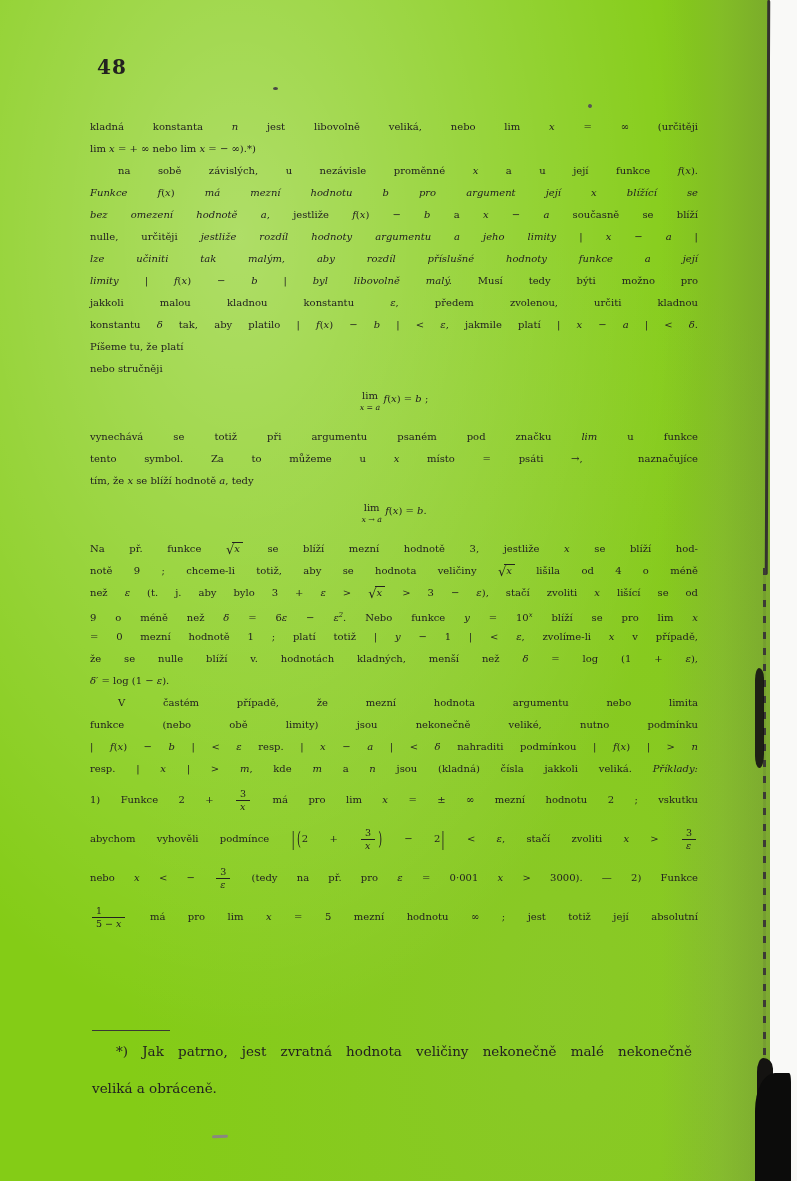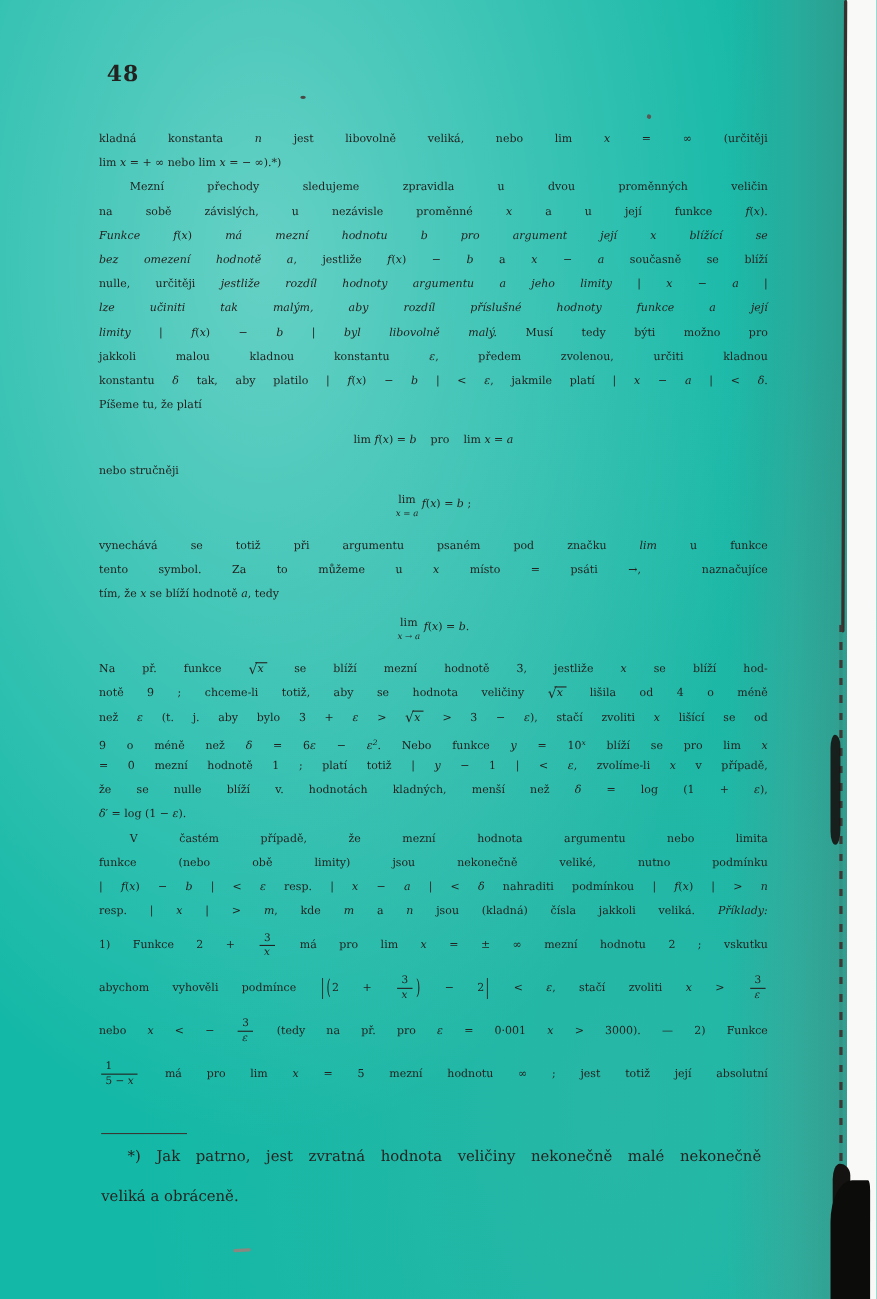--- a/index.html
+++ b/index.html
@@ -1,17 +1,17 @@
 <!DOCTYPE html>
 <html><head>
 <meta charset="utf-8">
 <style>
   html,body{margin:0;padding:0;}
   body{width:797px;height:1181px;overflow:hidden;background:#d8d6d1;}
-  .sheet{position:relative;width:797px;height:1181px;background:#14b8a6;overflow:hidden;
+  .sheet{position:relative;width:797px;height:1181px;background:#84cc16;overflow:hidden;
          font-family:"DejaVu Serif","Liberation Serif",serif;color:#232220;}
   
   .grain{position:absolute;inset:0;pointer-events:none;
     background:
       radial-gradient(ellipse at 30% 20%, rgba(255,255,255,0.35), rgba(255,255,255,0) 60%),
       radial-gradient(ellipse at 70% 85%, rgba(180,175,165,0.12), rgba(180,175,165,0) 55%);}
   
   .curve{position:absolute;top:0;right:26px;width:110px;height:100%;
     background:linear-gradient(to right, rgba(125,120,112,0) 0%, rgba(125,120,112,0.18) 55%, rgba(100,96,90,0.30) 100%);}
   .outside{position:absolute;top:0;right:0;width:27px;height:100%;background:#f9f9f7;}
@@ -79,32 +79,30 @@
   <div class="speck3"></div>
 
   <div class="pgnum">48</div>
 
   <div class="textblock" id="text-block">
       <div class="p">
         <div class="line"><span>kladná konstanta </span><span class="i">n</span><span> jest libovolně veliká, nebo lim </span><span class="i">x</span><span> = ∞ (určitěji</span></div>
         <div class="line nj"><span>lim </span><span class="i">x</span><span> = + ∞ nebo lim </span><span class="i">x</span><span> = − ∞).*)</span></div>
       </div>
       <div class="p indent">
-        <div class="line"><span>Mezní přechody sledujeme zpravidla u dvou proměnných veličin</span></div>
         <div class="line"><span>na sobě závislých, u nezávisle proměnné </span><span class="i">x</span><span> a u její funkce </span><span class="i">f</span><span>(</span><span class="i">x</span><span>).</span></div>
         <div class="line"><span class="i">Funkce f</span><span>(</span><span class="i">x</span><span>)</span><span class="i"> má mezní hodnotu b pro argument její x blížící se</span></div>
         <div class="line"><span class="i">bez omezení hodnotě a</span><span>, jestliže </span><span class="i">f</span><span>(</span><span class="i">x</span><span>) − </span><span class="i">b</span><span> a </span><span class="i">x</span><span> − </span><span class="i">a</span><span> současně se blíží</span></div>
         <div class="line"><span>nulle, určitěji </span><span class="i">jestliže rozdíl hodnoty argumentu a jeho limity </span><span>| </span><span class="i">x</span><span> − </span><span class="i">a</span><span> |</span></div>
         <div class="line"><span class="i">lze učiniti tak malým, aby rozdíl příslušné hodnoty funkce a její</span></div>
         <div class="line"><span class="i">limity </span><span>| </span><span class="i">f</span><span>(</span><span class="i">x</span><span>) − </span><span class="i">b</span><span> | </span><span class="i">byl libovolně malý.</span><span> Musí tedy býti možno pro</span></div>
         <div class="line"><span>jakkoli malou kladnou konstantu </span><span class="i">ε</span><span>, předem zvolenou, určiti kladnou</span></div>
         <div class="line"><span>konstantu </span><span class="i">δ</span><span> tak, aby platilo | </span><span class="i">f</span><span>(</span><span class="i">x</span><span>) − </span><span class="i">b</span><span> | &lt; </span><span class="i">ε</span><span>, jakmile platí | </span><span class="i">x</span><span> − </span><span class="i">a</span><span> | &lt; </span><span class="i">δ</span><span>.</span></div>
         <div class="line nj"><span>Píšeme tu, že platí</span></div>
       </div>
-      <div class="disp"><span>lim </span><span class="i">f</span><span>(</span><span class="i">x</span><span>) = </span><span class="i">b</span><span>&nbsp;&nbsp;&nbsp;&nbsp;pro&nbsp;&nbsp;&nbsp;&nbsp;lim </span><span class="i">x</span><span> = </span><span class="i">a</span></div>
       <div class="p">
         <div class="line nj"><span>nebo stručněji</span></div>
       </div>
       <div class="disp under"><span class="lw"><span class="lt">lim</span><span class="lu">x = a</span></span><span> </span><span class="i">f</span><span>(</span><span class="i">x</span><span>) = </span><span class="i">b</span><span> ;</span></div>
       <div class="p">
         <div class="line"><span>vynechává se totiž při argumentu psaném pod značku </span><span class="i">lim</span><span> u funkce</span></div>
         <div class="line"><span>tento symbol. Za to můžeme u </span><span class="i">x</span><span> místo = psáti →,&nbsp; naznačujíce</span></div>
         <div class="line nj"><span>tím, že </span><span class="i">x</span><span> se blíží hodnotě </span><span class="i">a</span><span>, tedy</span></div>
       </div>
       <div class="disp under"><span class="lw"><span class="lt">lim</span><span class="lu">x → a</span></span><span> </span><span class="i">f</span><span>(</span><span class="i">x</span><span>) = </span><span class="i">b</span><span>.</span></div>

